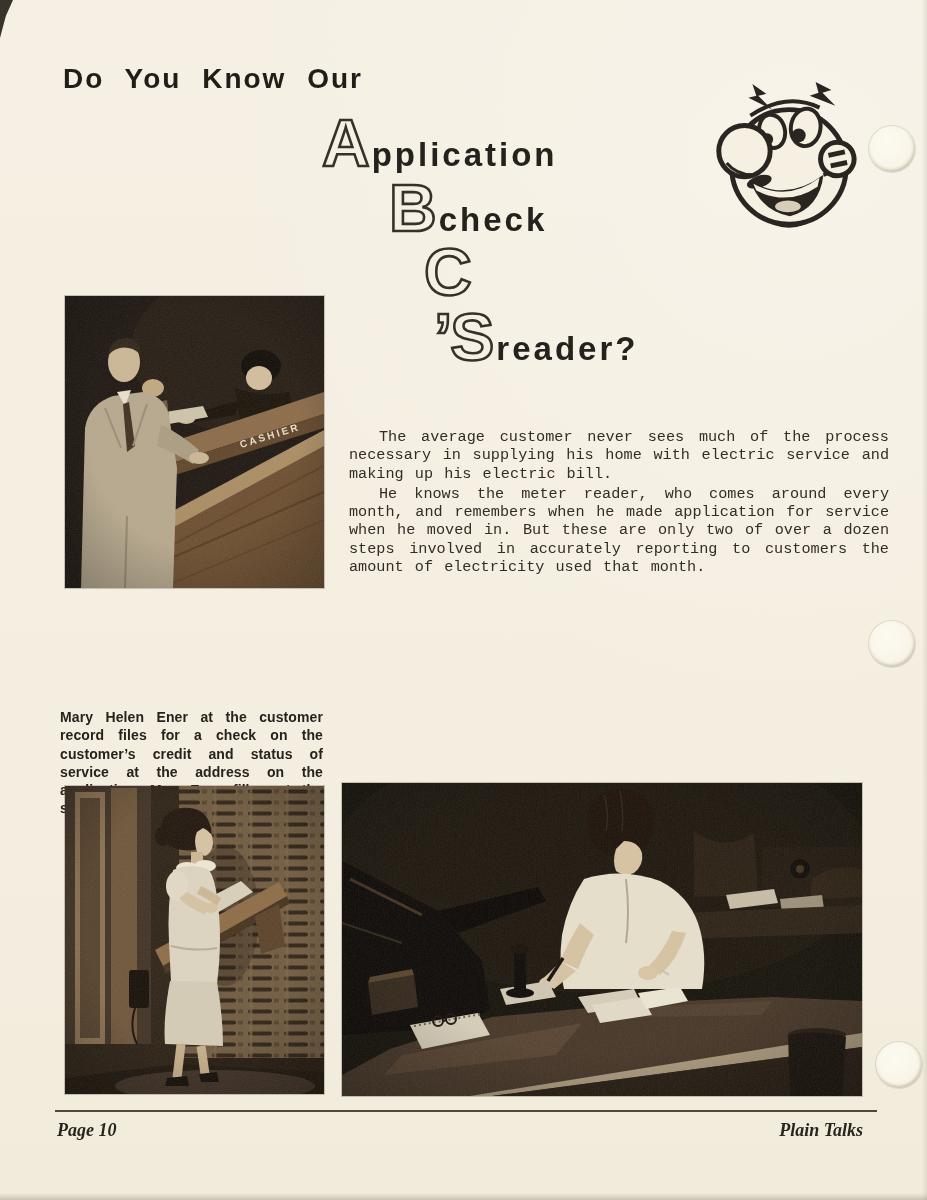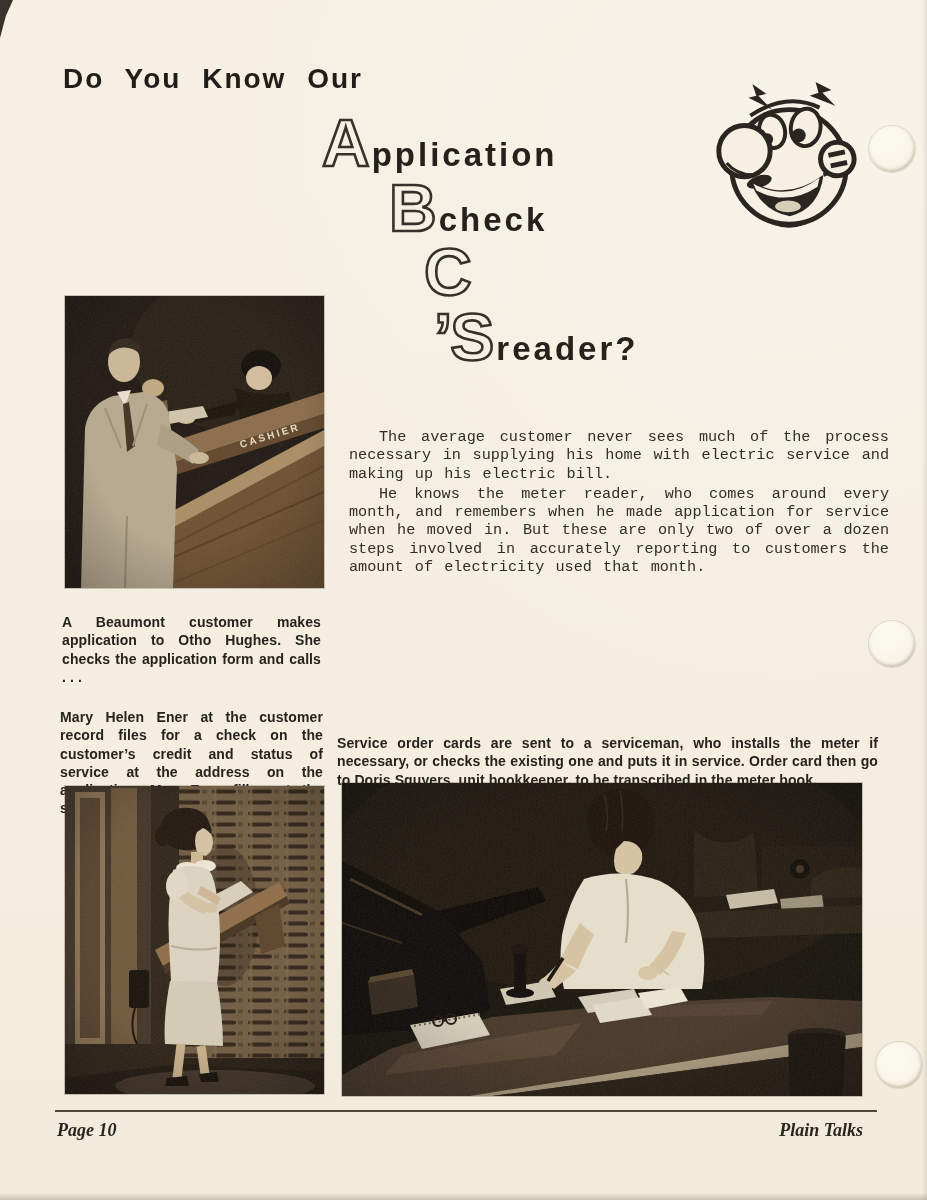--- a/index.html
+++ b/index.html
@@ -149,29 +149,27 @@
         <path d="M82,108 L68,150" stroke="#9a8c74" stroke-width="2"></path>
         <path d="M62,220 L60,292" stroke="#93866d" stroke-width="2"></path>
         <path d="M96,128 Q118,140 134,154 L128,168 Q108,156 92,150 Z" fill="#ab9d83"></path>
         <ellipse cx="134" cy="162" rx="10" ry="6" fill="#cbb797"></ellipse>
       </g>
       <rect width="259" height="292" fill="url(#v1)"></rect>
       <rect width="259" height="292" filter="url(#g1)" opacity=".3"></rect>
     </svg>
   </figure>
 
-  <p class="abs caption cap-counter">A Beaumont customer makes application to Otho Hughes.  She checks the application form and calls . . .</p>
   <p class="abs caption cap-records">Mary Helen Ener at the customer record files for a check on the customer’s credit and status of service at the address on the application.  Mrs. Ener fills out the service order card.</p>
 
   <div class="abs body-copy">
     <p>The average customer never sees much of the process necessary in supplying his home with electric service and making up his electric bill.</p>
     <p>He knows the meter reader, who comes around every month, and remembers when he made application for service when he moved in. But these are only two of over a dozen steps involved in accurately reporting to customers the amount of electricity used that month.</p>
   </div>
 
-  <p class="abs caption cap-service">Service order cards are sent to a serviceman, who installs the meter if necessary, or checks the existing one and puts it in service.  Order card then go to Doris Squyers, unit bookkeeper, to be transcribed in the meter book.</p>
 
   <figure class="abs photo photo-files">
     <svg width="259" height="308" viewBox="0 0 259 308" preserveAspectRatio="none">
       <defs>
         <pattern id="slots2" width="36" height="11" patternUnits="userSpaceOnUse">
           <rect width="36" height="11" fill="#6f5a40"></rect>
           <rect x="3" y="3.5" width="24" height="4" rx="2" fill="#2e2115"></rect>
           <rect x="29" y="3.5" width="5" height="4" fill="#57432c"></rect>
         </pattern>
         <radialGradient id="v2" cx="50%" cy="45%" r="75%">

